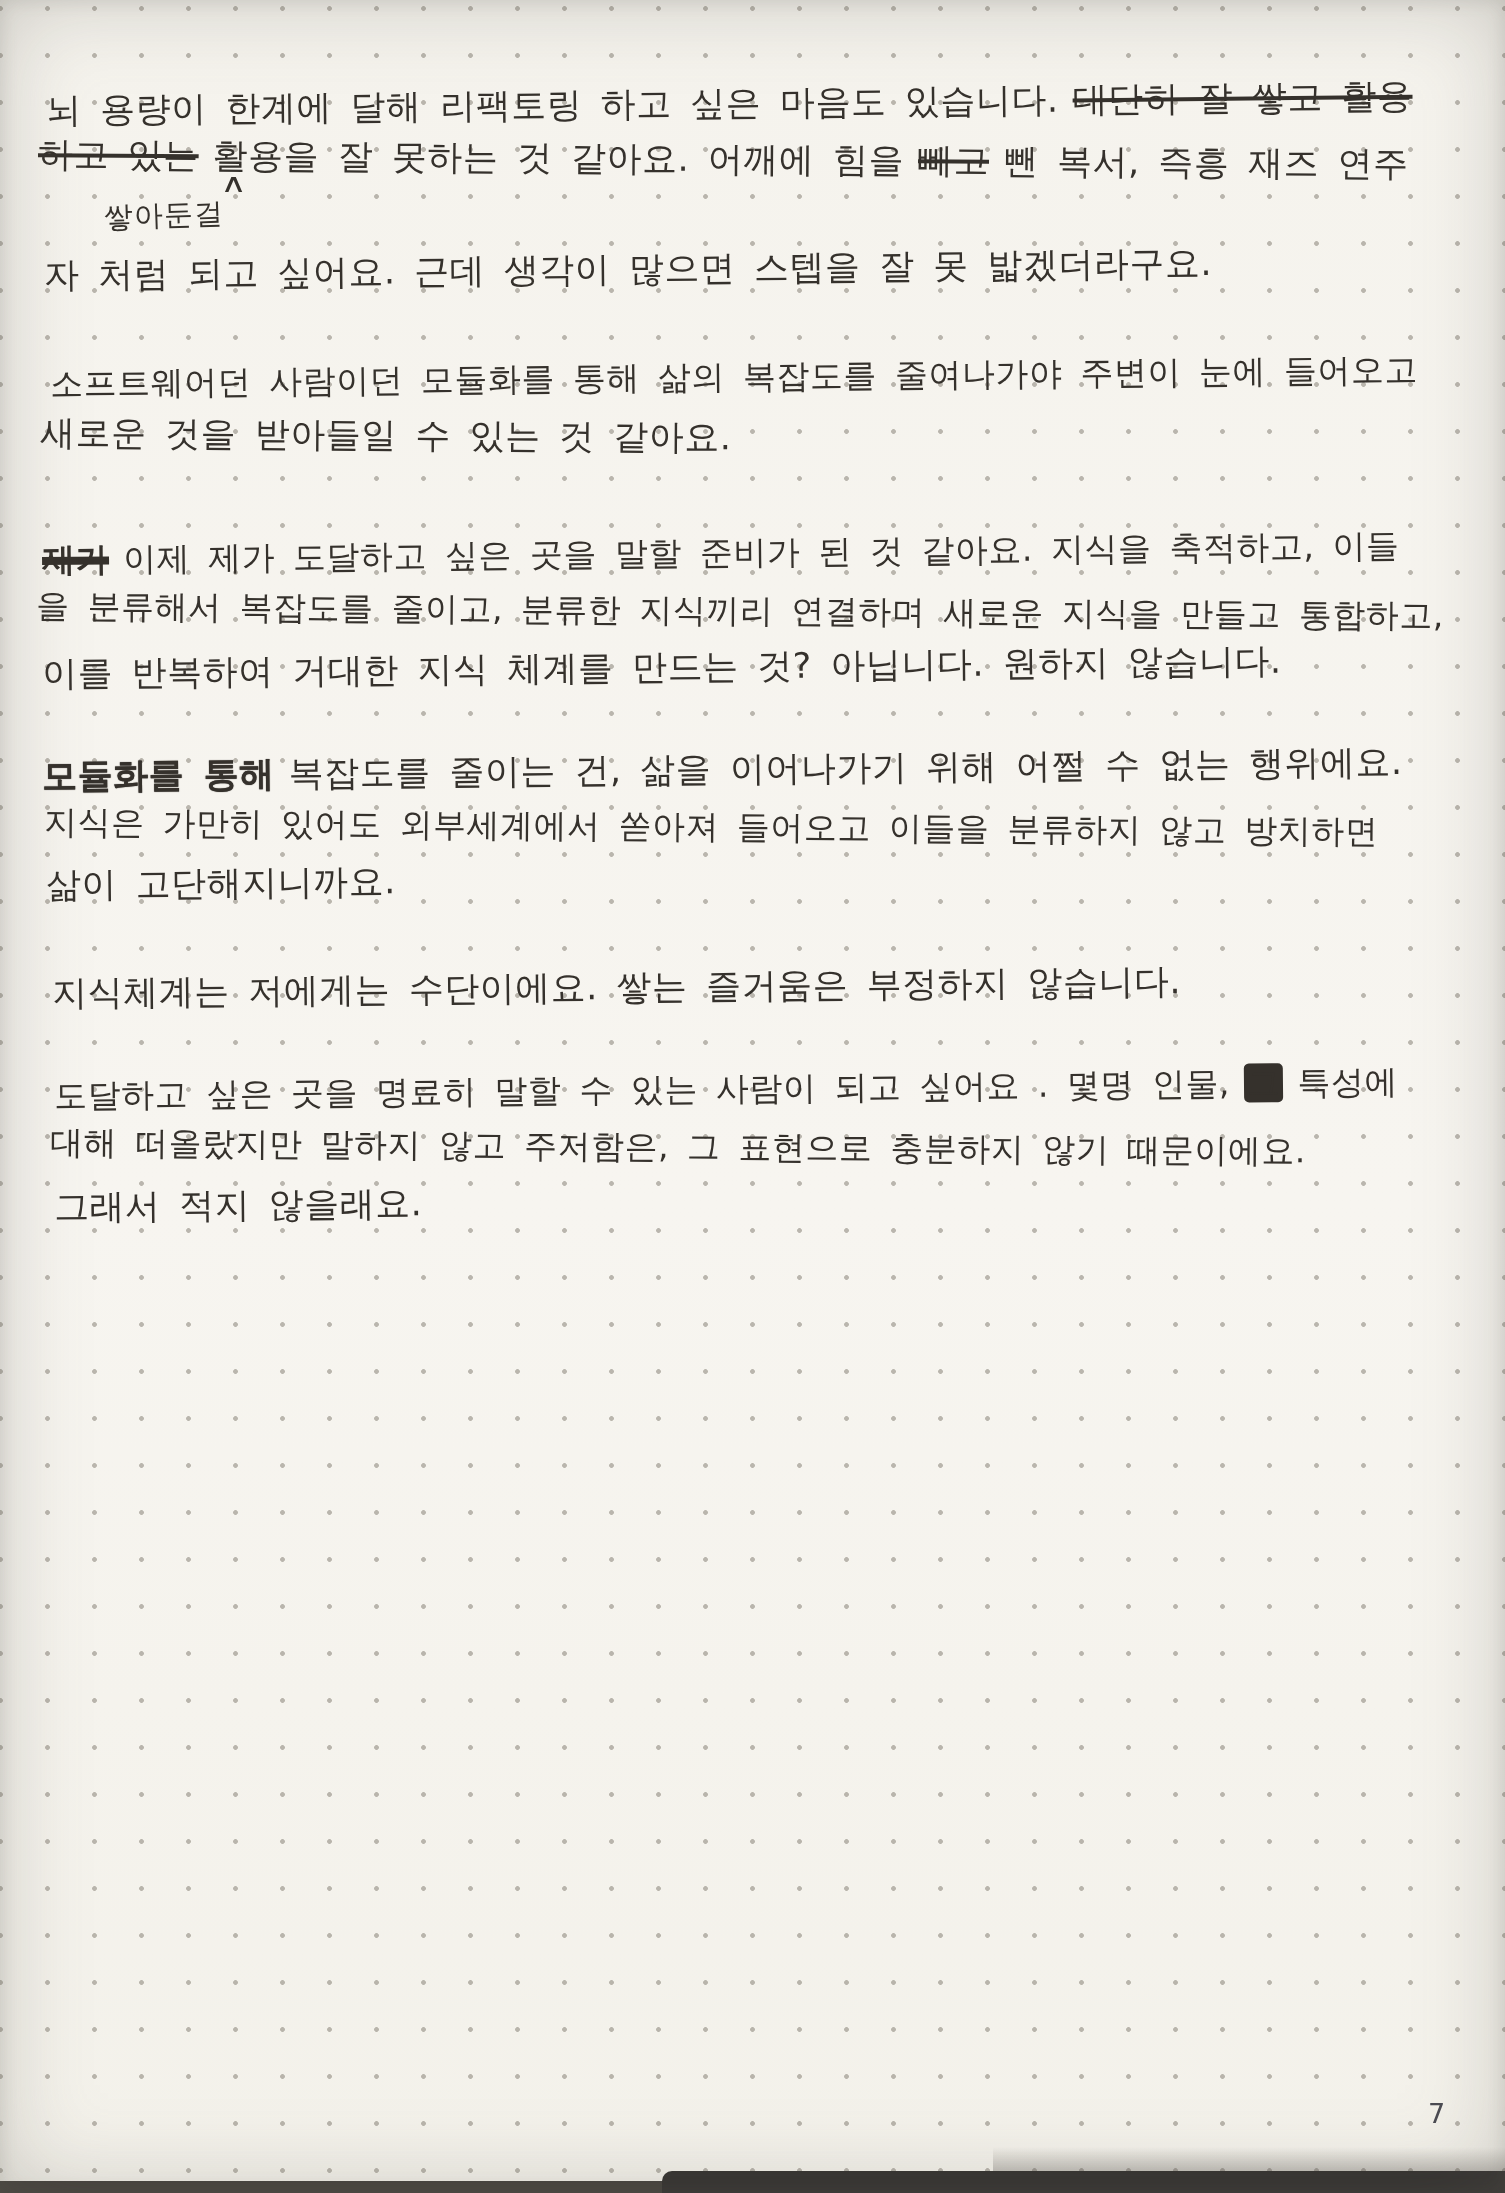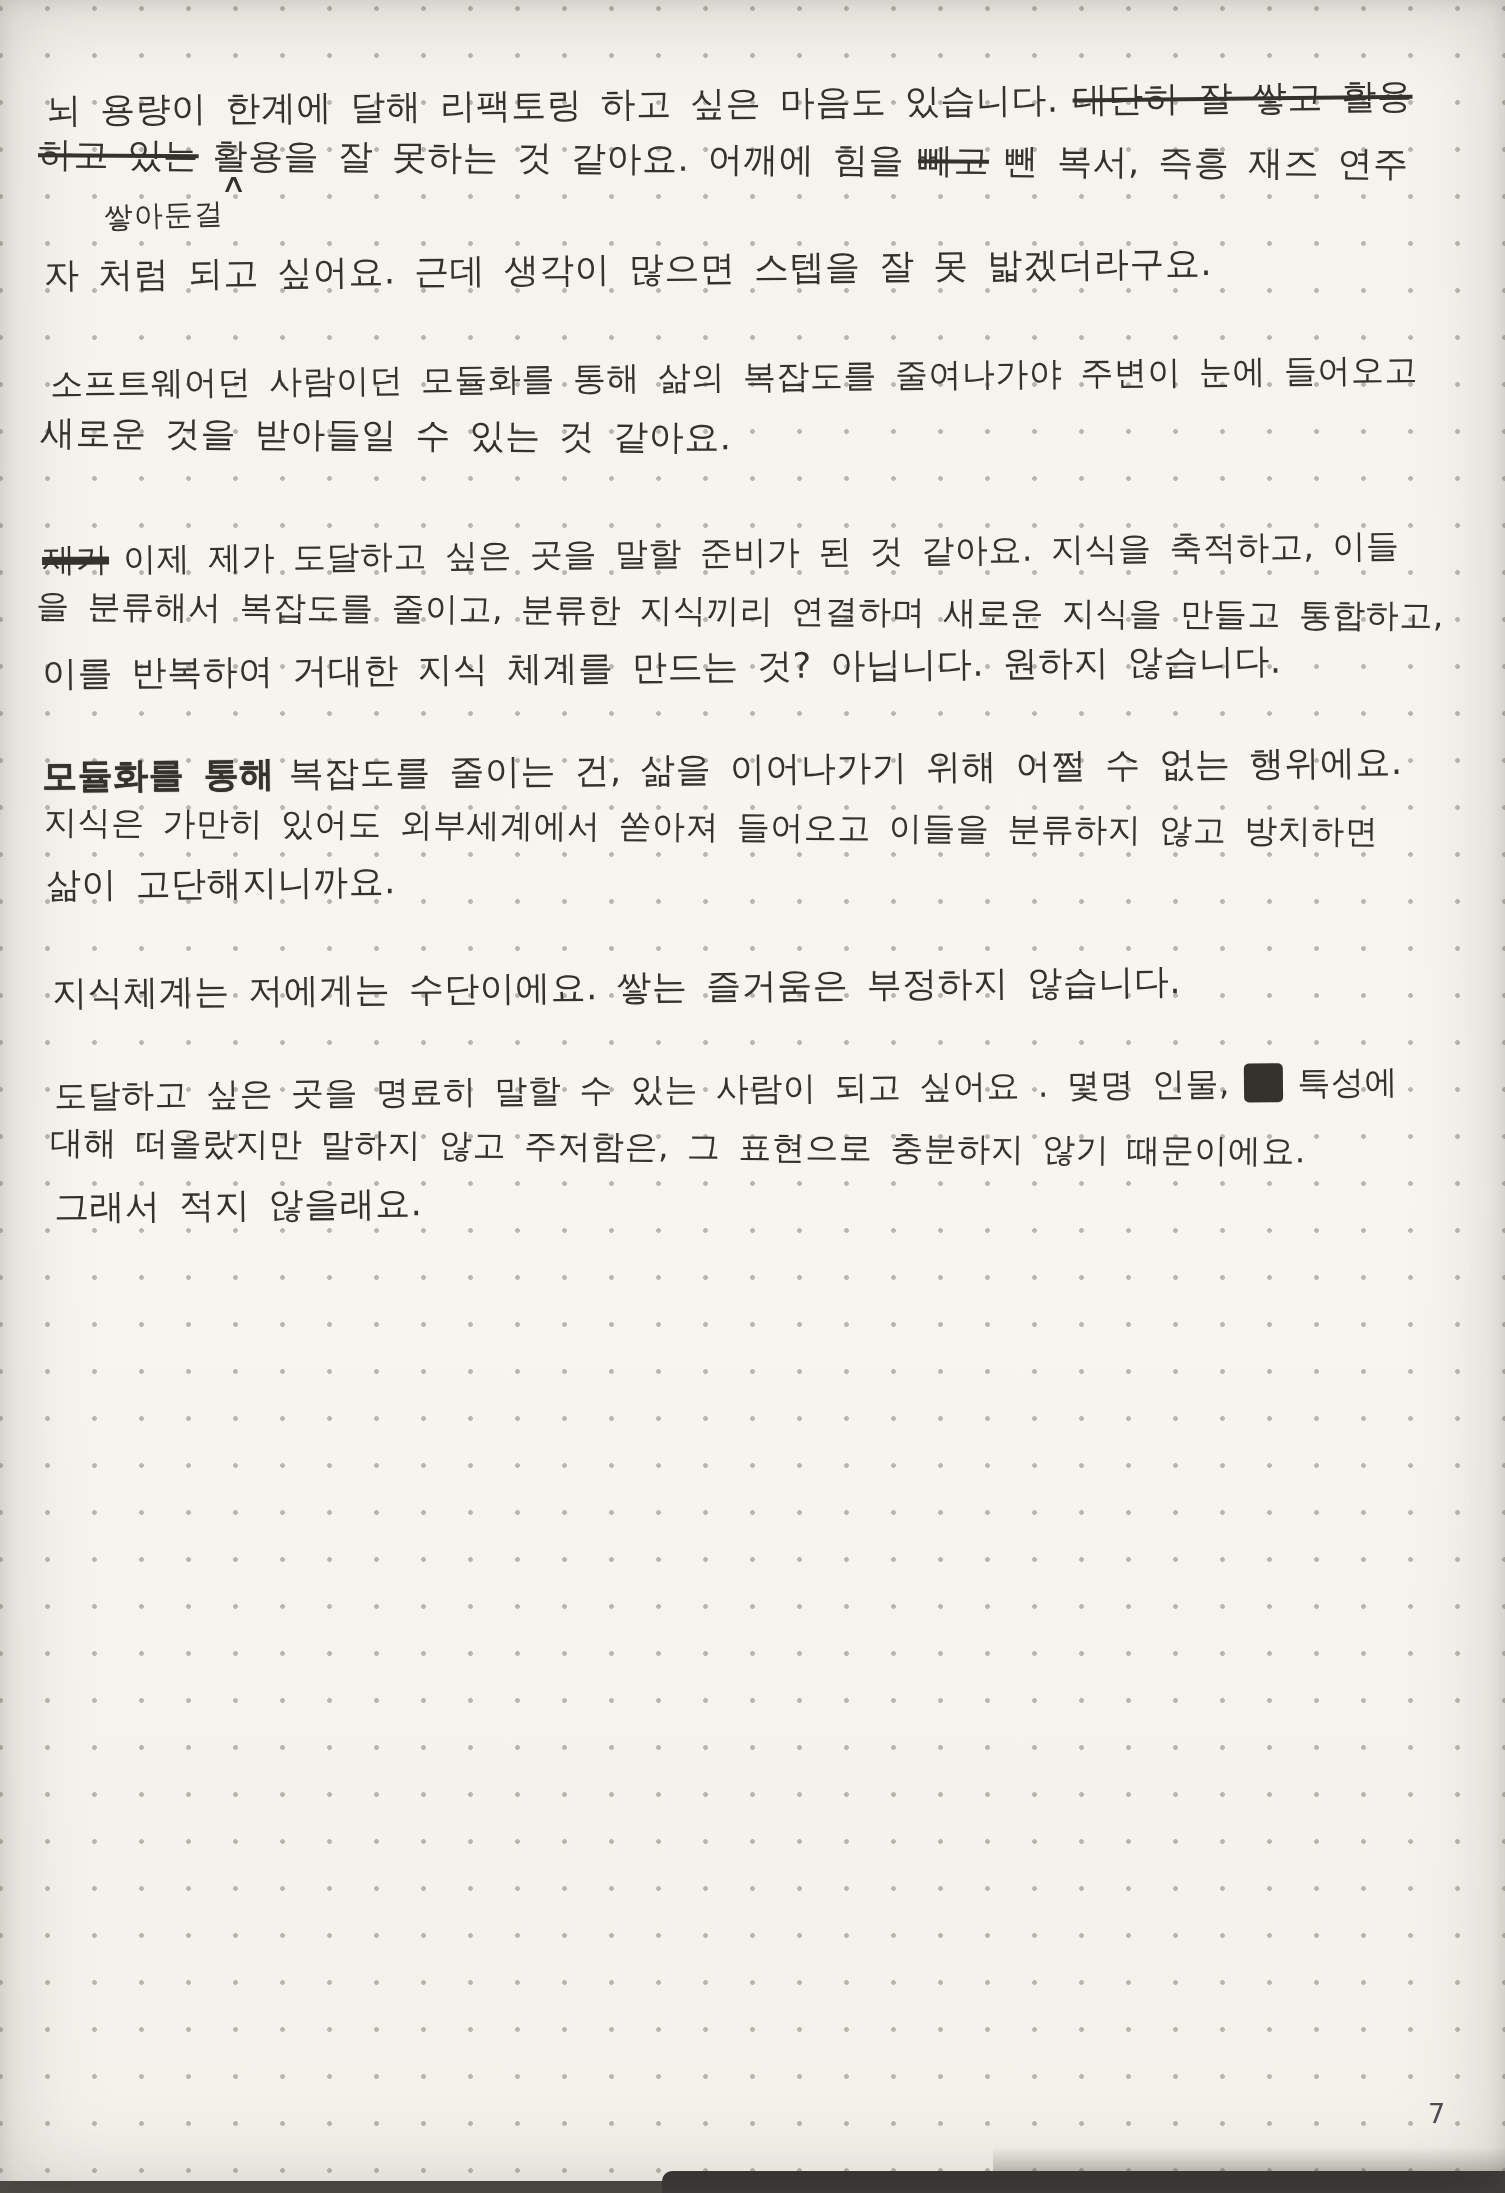--- a/index.html
+++ b/index.html
@@ -23,21 +23,21 @@
     position:absolute;
     white-space:nowrap;
     font-size:35px;
     letter-spacing:.5px;
     word-spacing:7px;
     line-height:1.25;
   }
   .fs33{font-size:33px;}
   .seg + .seg{margin-left:14px;}
   .strike{text-decoration:line-through;text-decoration-thickness:4px;}
-  .scribble{text-decoration:line-through;text-decoration-thickness:8px;}
+  .scribble{text-decoration:line-through;text-decoration-thickness:8px;font-weight:bold;}
   .bold{font-weight:bold;text-shadow:0 0 1px #35312c;}
   .blot{background:#35312c;color:#35312c;border-radius:5px;padding:0 3px;}
   .insertion{
     position:absolute;top:196px;left:104px;
     font-size:29px;letter-spacing:1px;
     transform:rotate(-2deg);
   }
   .caret{
     position:absolute;top:168px;left:224px;
     font-size:26px;color:#35312c;transform:scaleX(1.4);

